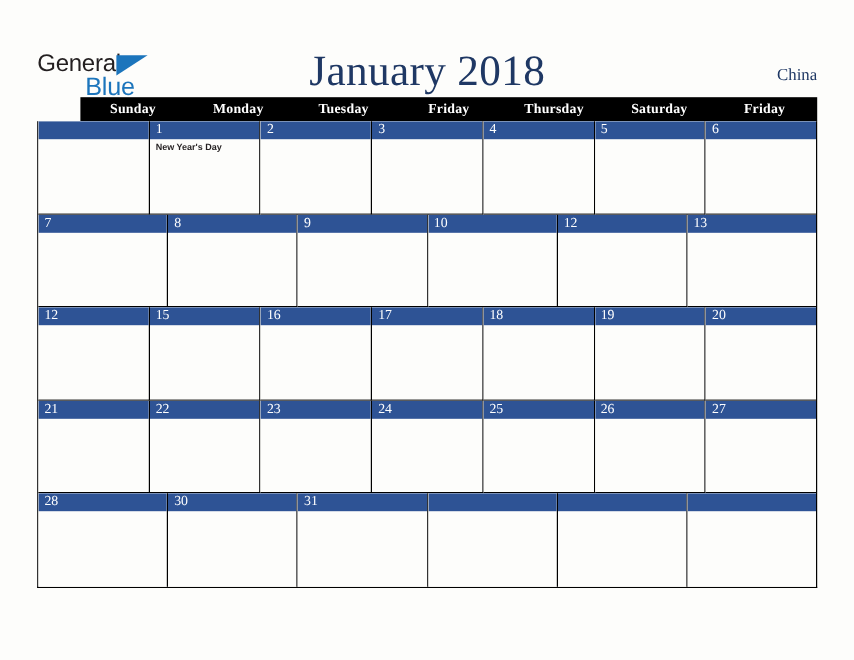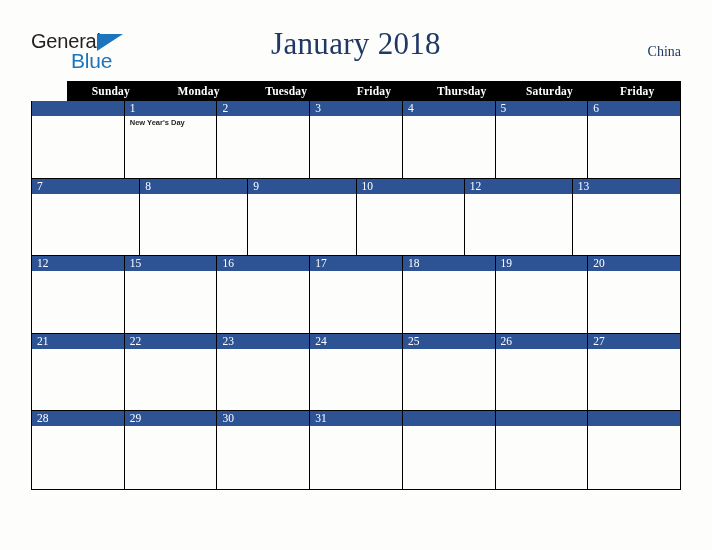--- a/index.html
+++ b/index.html
@@ -12,21 +12,21 @@
     background: #fdfdfb;
     font-family: "Liberation Serif", serif;
     overflow: hidden;
     position: relative;
   }
 
   
   .top-bar {
     position: absolute;
     left: 0;
-    top: 0;
+    top: 12px;
     width: 712px;
     height: 63px;
   }
 
   .logo {
     position: absolute;
     left: 31px;
     top: 31px;
     width: 120px;
     height: 44px;
@@ -62,21 +62,21 @@
     text-align: center;
   }
 
   .cal-title {
     position: absolute;
     left: 0;
     top: 26px;
     width: 712px;
     text-align: center;
     font-family: "Liberation Serif", serif;
-    font-size: 31px;
+    font-size: 36px;
     color: #1f3864;
     letter-spacing: 0.3px;
   }
 
   .country {
     position: absolute;
     right: 31px;
     top: 44px;
     font-family: "Liberation Serif", serif;
     font-size: 14px;
@@ -298,24 +298,20 @@
           <div class="daynum-bar">27</div>
           <div class="events"></div>
         </div>
       </div>
       <div class="week-row">
         <div class="day-cell">
           <div class="daynum-bar">28</div>
           <div class="events"></div>
         </div>
         <div class="day-cell">
-          <div class="daynum-bar">29</div>
-          <div class="events"></div>
-        </div>
-        <div class="day-cell">
           <div class="daynum-bar">30</div>
           <div class="events"></div>
         </div>
         <div class="day-cell">
           <div class="daynum-bar">31</div>
           <div class="events"></div>
         </div>
         <div class="day-cell">
           <div class="daynum-bar"></div>
           <div class="events"></div>

